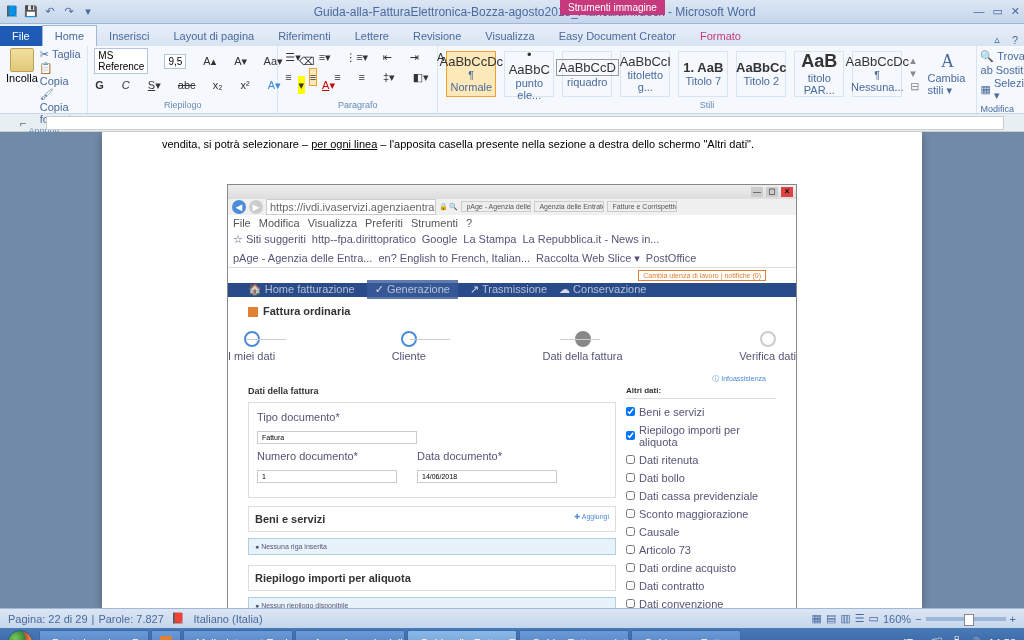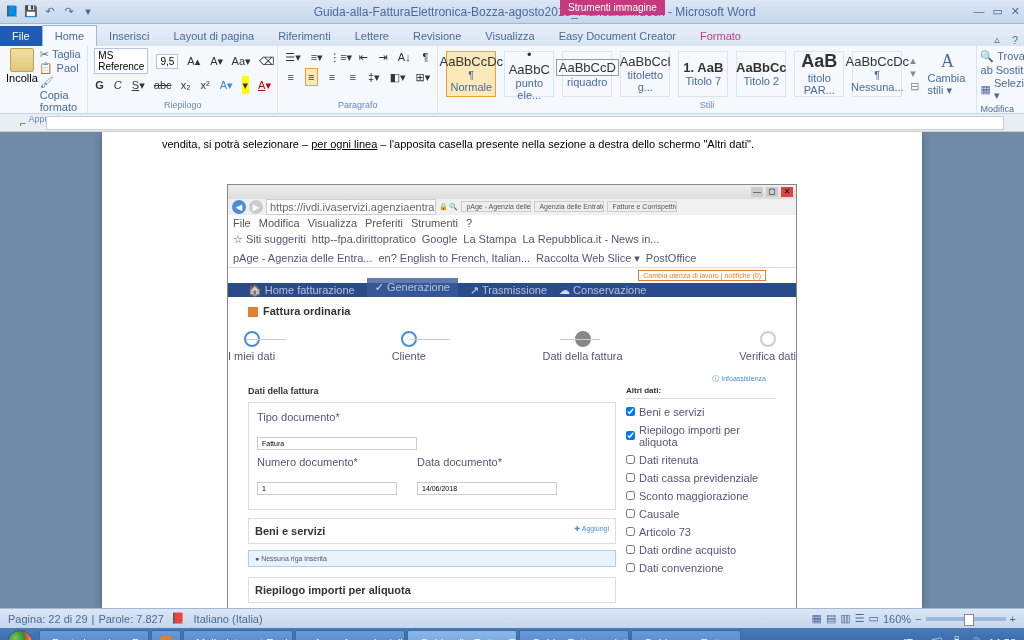--- a/index.html
+++ b/index.html
@@ -17,21 +17,21 @@
 .tab.formato{color:#c63a7d}
 .ribbon{height:68px;background:#f5f8fc;border-bottom:1px solid #c5d6ec;display:flex}
 .group{border-right:1px solid #d8e4f2;padding:2px 6px;display:flex;flex-direction:column;justify-content:space-between;position:relative}
 .group-label{font-size:9px;color:#6a88b8;text-align:center;padding:1px 0}
 .clipboard{width:90px}
 .clipboard .top{display:flex;gap:2px}
 .paste{display:flex;flex-direction:column;align-items:center;width:36px}
 .paste-icon{width:24px;height:24px;background:linear-gradient(#f0e0a0,#e0c878);border:1px solid #c0a050;border-radius:2px}
 .clip-side{display:flex;flex-direction:column;gap:1px;font-size:10px;color:#4a6a9e}
 .font-grp{width:190px}
-.font-row{display:flex;gap:8px;align-items:center;margin-bottom:2px}
+.font-row{display:flex;gap:16px;align-items:center;margin-bottom:2px}
 .font-sel{border:1px solid #b0c4e0;background:#fff;padding:1px 3px;font-size:10px}
 .btn{width:18px;height:18px;border:1px solid transparent;display:inline-flex;align-items:center;justify-content:center;font-size:11px;color:#333}
 .para-grp{width:160px}
 .styles{flex:1;display:flex;align-items:center;gap:8px;padding:2px}
 .style-box{width:50px;height:46px;border:1px solid #d8e4f2;display:flex;flex-direction:column;align-items:center;justify-content:center;font-size:9px;color:#4a6a9e;text-align:center}
 .style-box.sel{border-color:#f0a030;background:#fce8b8}
 .style-preview{font-size:13px;color:#333}
 .edit-grp{width:90px;display:flex;flex-direction:column;gap:1px;font-size:10px;padding:4px}
 .edit-grp div{color:#4a6a9e;display:flex;align-items:center;gap:3px}
 .ruler-area{height:18px;background:#e8eff2;border-bottom:1px solid #ccc;display:flex;align-items:center;font-size:8px;color:#666;padding-left:20px}
@@ -44,39 +44,39 @@
 .ss-top{height:14px;background:linear-gradient(#eee,#ddd);display:flex;justify-content:flex-end;align-items:center;gap:3px;padding:0 3px}
 .ss-top span{width:12px;height:10px;background:#ccc;font-size:8px;text-align:center}
 .ss-addr{height:16px;background:#f0f0f0;display:flex;align-items:center;gap:3px;padding:0 4px;font-size:8px}
 .ss-nav{width:14px;height:14px;border-radius:50%;background:#4a8cd8;color:#fff;display:flex;align-items:center;justify-content:center}
 .ss-url{flex:0 0 170px;border:1px solid #ccc;background:#fff;padding:1px 3px;color:#666;overflow:hidden;white-space:nowrap}
 .ss-tab{border:1px solid #ccc;background:#eee;padding:1px 4px;font-size:7px;color:#555;white-space:nowrap;overflow:hidden;max-width:70px}
 .ss-menu{font-size:8px;color:#555;padding:2px 5px;display:flex;gap:8px}
 .ss-fav{font-size:7px;color:#557;padding:2px 5px;display:flex;gap:6px;border-bottom:1px solid #ddd;flex-wrap:wrap}
 .ss-orange{border:1px solid #e08030;padding:1px 4px;font-size:7px;color:#e08030;margin-left:auto;margin-right:30px;margin-top:2px;margin-bottom:2px;display:inline-block;float:right}
 .ss-content{background:#fff;padding:0}
-.ss-navbar{background:#2a4b8a;height:14px;display:flex;align-items:flex-end;gap:12px;padding:0 20px;font-size:7px;color:#fff}
+.ss-navbar{background:#2a4b8a;height:14px;display:flex;align-items:center;gap:12px;padding:0 20px;font-size:7px;color:#fff}
 .ss-navbar span{opacity:.8}
 .ss-navbar span.act{background:#3a5b9a;padding:3px 8px}
 .ss-title{padding:8px 20px;font-size:11px;color:#333;font-weight:bold}
 .ss-title .sq{display:inline-block;width:10px;height:10px;background:#e08030;margin-right:5px;vertical-align:middle}
 .ss-steps{display:flex;justify-content:space-between;gap:40px;padding:6px 0 10px}
 .ss-step{display:flex;flex-direction:column;align-items:center;font-size:6px;color:#557;position:relative}
 .ss-step::after{content:"";position:absolute;top:8px;left:18px;width:40px;height:1px;background:#ccc}
 .ss-step:last-child::after{display:none}
 .ss-circle{width:16px;height:16px;border-radius:50%;border:2px solid #4a8cd8;background:#fff;margin-bottom:3px}
 .ss-circle.fill{background:#888;border-color:#888}
 .ss-circle.empty{border-color:#ccc}
 .ss-info{text-align:right;padding:2px 30px;font-size:7px;color:#4a8cd8}
 .ss-body{display:flex;padding:0 20px 10px;gap:10px}
 .ss-main{flex:1}
 .ss-h{font-size:9px;font-weight:bold;color:#333;margin-bottom:6px}
 .ss-form{border:1px solid #ddd;padding:8px;font-size:7px}
 .ss-row{display:flex;gap:20px;margin-bottom:6px}
-.ss-field{display:flex;flex-direction:column;gap:14px}
+.ss-field{display:flex;flex-direction:column;gap:8px}
 .ss-field label{color:#557}
 .ss-field .inp{border:1px solid #ccc;padding:2px 4px;width:140px;background:#fff;font-size:7px}
 .ss-sect{border:1px solid #ddd;padding:6px;margin-top:8px;font-size:8px;font-weight:bold;color:#333;display:flex;justify-content:space-between}
 .ss-add{color:#4a8cd8;font-size:7px;font-weight:normal}
 .ss-alert{border:1px solid #b0d0e8;background:#e8f2fa;padding:4px 6px;font-size:7px;color:#557;margin-top:6px}
 .ss-side{width:150px}
 .ss-side-h{font-size:8px;font-weight:bold;color:#333;border-bottom:1px solid #ddd;padding-bottom:3px;margin-bottom:4px}
 .ss-chk{display:flex;align-items:center;gap:4px;font-size:7px;color:#557;padding:3px 0}
 .ss-chk input{width:9px;height:9px}
 .statusbar{height:20px;background:linear-gradient(#dce6f4,#c5d6ec);display:flex;align-items:center;padding:0 8px;font-size:10px;color:#4a6a9e;border-top:1px solid #a0b8d8}
@@ -131,21 +131,21 @@
 
 <div class="ribbon">
   <div class="group clipboard">
     <div class="top">
       <div class="paste">
         <div class="paste-icon"></div>
         <span>Incolla</span>
       </div>
       <div class="clip-side">
         <div>✂ <span>Taglia</span></div>
-        <div>📋 <span>Paol</span></div>
+        <div>📋 <span>Copia</span></div>
         <div>🖌 <span>Copia formato</span></div>
       </div>
     </div>
     <div class="group-label">Appunti</div>
   </div>
   <div class="group font-grp">
     <div>
       <div class="font-row">
         <div class="font-sel" style="width:80px">MS Reference</div>
         <div class="font-sel" style="width:26px">9,5</div>
@@ -366,37 +366,45 @@
             <div class="ss-chk">
                 <input type="checkbox" checked="" style="">
                 <span>Riepilogo importi per aliquota</span>
               </div>
             <div class="ss-chk">
                 <input type="checkbox" style="">
                 <span>Dati ritenuta</span>
               </div>
             <div class="ss-chk">
                 <input type="checkbox" style="">
+                <span>Dati bollo</span>
+              </div>
+            <div class="ss-chk">
+                <input type="checkbox" style="">
                 <span>Dati cassa previdenziale</span>
               </div>
             <div class="ss-chk">
                 <input type="checkbox" style="">
                 <span>Sconto maggiorazione</span>
               </div>
             <div class="ss-chk">
                 <input type="checkbox" style="">
                 <span>Causale</span>
               </div>
             <div class="ss-chk">
                 <input type="checkbox" style="">
                 <span>Articolo 73</span>
               </div>
             <div class="ss-chk">
                 <input type="checkbox" style="">
                 <span>Dati ordine acquisto</span>
+              </div>
+            <div class="ss-chk">
+                <input type="checkbox" style="">
+                <span>Dati contratto</span>
               </div>
             <div class="ss-chk">
                 <input type="checkbox" style="">
                 <span>Dati convenzione</span>
               </div>
 
           </div>
         </div>
       </div>
     </div>

